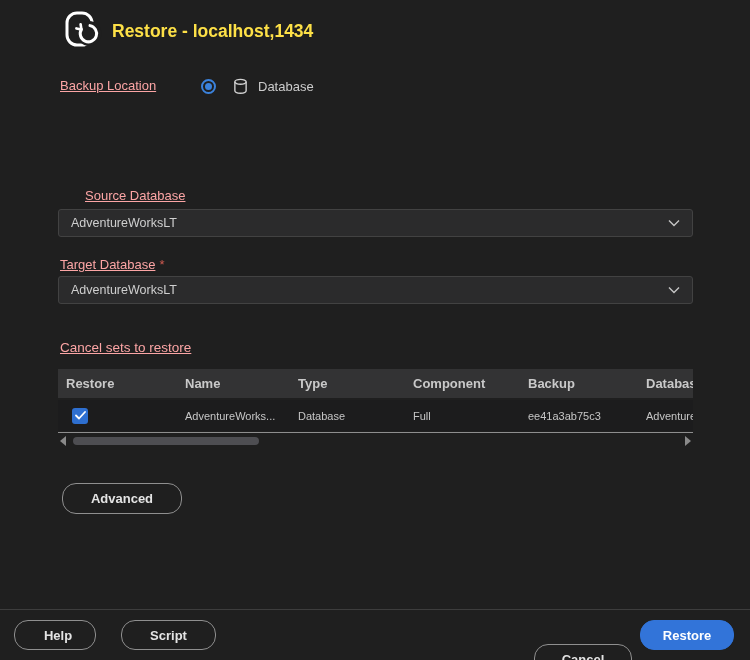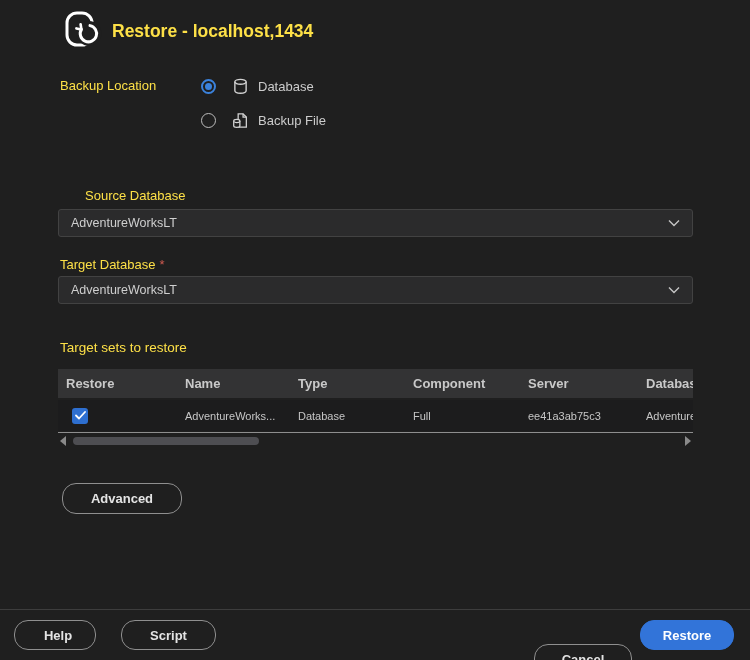--- a/index.html
+++ b/index.html
@@ -3,21 +3,21 @@
 <meta charset="utf-8">
 <style>
   html,body{margin:0;padding:0;}
   body{
     width:750px;height:660px;position:relative;overflow:hidden;
     background:#1f1f1f;
     font-family:"Liberation Sans","DejaVu Sans",sans-serif;
     -webkit-font-smoothing:antialiased;
   }
   .abs{position:absolute;}
-  .label{color:#fde047;font-size:13px;}
+  .label{color:#fca5a5;font-size:13px;text-decoration:underline;}
   .title{color:#fde047;font-size:17.5px;font-weight:bold;}
 
   
   .radio-row{display:flex;align-items:center;height:34px;cursor:pointer;}
   .radio{width:15px;height:15px;border-radius:50%;box-sizing:border-box;flex:0 0 auto;}
   .radio.unchecked{border:1.5px solid #bdbdbd;background:transparent;}
   .radio.checked{border:2px solid #3b82dc;display:flex;align-items:center;justify-content:center;}
   .radio.checked::after{content:"";width:7px;height:7px;border-radius:50%;background:#3b82dc;}
   .radio-icon{width:18px;height:18px;margin-left:15px;display:flex;align-items:center;justify-content:center;}
   .radio-label{margin-left:9px;color:#cccccc;font-size:13px;}
@@ -88,32 +88,20 @@
   <div class="radio-row">
     <span class="radio checked"></span>
     <span class="radio-icon">
       <svg width="17" height="17" viewBox="0 0 16 16">
         <ellipse cx="8" cy="3.6" rx="5.3" ry="2.3" fill="none" stroke="#d2d2d2" stroke-width="1.3"></ellipse>
         <path d="M2.7 3.6 V12 a5.3 2.3 0 0 0 10.6 0 V3.6" fill="none" stroke="#d2d2d2" stroke-width="1.3"></path>
       </svg>
     </span>
     <span class="radio-label">Database</span>
   </div>
-  <div class="radio-row">
-    <span class="radio unchecked"></span>
-    <span class="radio-icon">
-      <svg width="17" height="17" viewBox="0 0 16 16">
-        <path d="M5.8 1.7 h4.6 l3.1 3.1 v9.5 h-7.7 z" fill="none" stroke="#d2d2d2" stroke-width="1.2"></path>
-        <path d="M10.4 1.7 v3.1 h3.1" fill="none" stroke="#d2d2d2" stroke-width="1.2"></path>
-        <path d="M1.6 8.4 V13 a2.9 1.5 0 0 0 5.8 0 V8.4" fill="#1f1f1f" stroke="#d2d2d2" stroke-width="1.2"></path>
-        <ellipse cx="4.5" cy="8.4" rx="2.9" ry="1.5" fill="#1f1f1f" stroke="#d2d2d2" stroke-width="1.2"></ellipse>
-      </svg>
-    </span>
-    <span class="radio-label">Backup File</span>
-  </div>
 </div>
 
 <div class="abs label" style="left:60px;top:188px;margin-left:25px;">Source Database</div>
 <div class="abs dropdown" style="top:209px;">
   <span>AdventureWorksLT</span>
   <span>
     <svg width="12" height="8" viewBox="0 0 12 8">
         <path d="M1 1.5 L6 6.5 L11 1.5" fill="none" stroke="#c5c5c5" stroke-width="1.4"></path>
       </svg>
   </span>
@@ -124,28 +112,28 @@
 </div>
 <div class="abs dropdown" style="top:276px;">
   <span>AdventureWorksLT</span>
   <span>
     <svg width="12" height="8" viewBox="0 0 12 8">
         <path d="M1 1.5 L6 6.5 L11 1.5" fill="none" stroke="#c5c5c5" stroke-width="1.4"></path>
       </svg>
   </span>
 </div>
 
-<div class="abs label" style="left:60px;top:340px;font-size:13.5px;">Target sets to restore</div>
+<div class="abs label" style="left:60px;top:340px;font-size:13.5px;">Cancel sets to restore</div>
 
 <div class="abs tbl-header" style="top:369px;">
   <div class="cell">Restore</div>
   <div class="cell">Name</div>
   <div class="cell">Type</div>
   <div class="cell">Component</div>
-  <div class="cell">Server</div>
+  <div class="cell">Backup</div>
   <div class="cell">Database</div>
 </div>
 
 <div class="abs tbl-row" style="top:400px;">
   <div class="cell" style="padding-left:0;">
     <span class="checkbox">
       <span>
         <svg width="11" height="9" viewBox="0 0 11 9">
             <path d="M1 4.5 L4 7.5 L10 1" fill="none" stroke="#ffffff" stroke-width="1.8" stroke-linecap="round" stroke-linejoin="round"></path>
           </svg>

